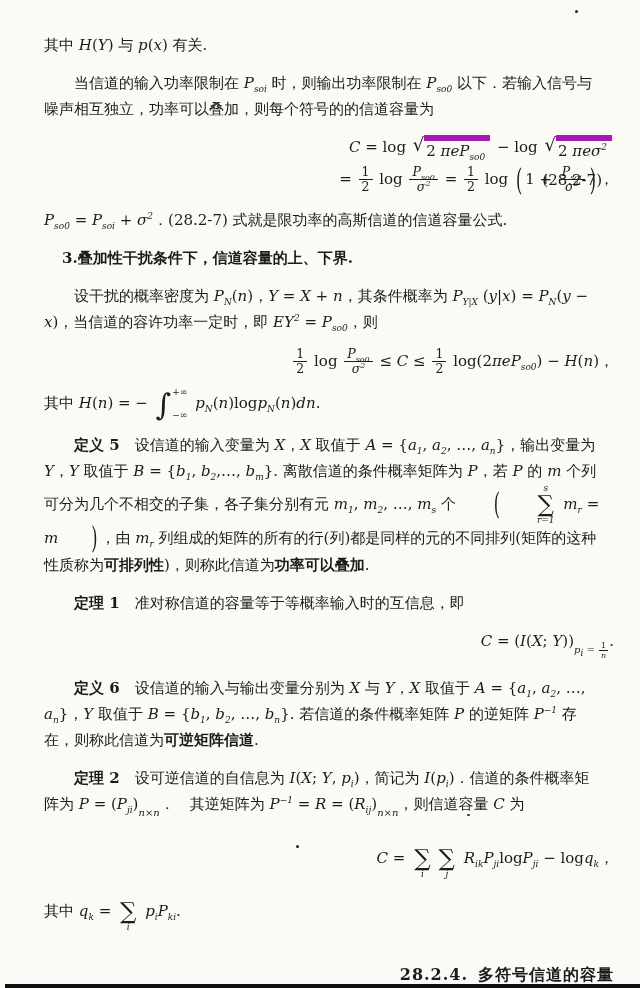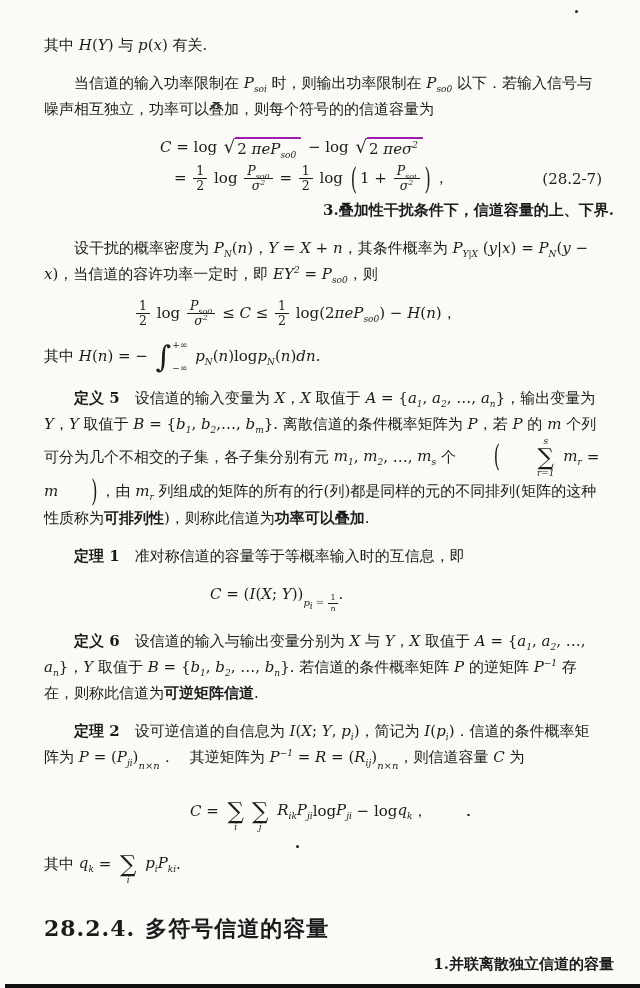--- a/index.html
+++ b/index.html
@@ -8,62 +8,62 @@
     background:#fbfaf6;
     color:#1b1b1b;
     font-family:"DejaVu Serif","Liberation Serif",serif;
     font-size:15px;
     position:relative;
     overflow:hidden;
   }
   .page{padding:20px 26px 0 32px;line-height:26px;}
   .para{margin:12px;}
   .indent{text-indent:2em;}
-  .item-heading{font-weight:bold;text-indent:2em;margin:3px 0;text-align:right;}
+  .item-heading{font-weight:bold;text-indent:2em;margin:3px 0;}
   .var{font-style:italic;font-family:"DejaVu Serif","Liberation Serif",serif;}
   .bold{font-weight:bold;}
   sub,sup{font-size:9px;line-height:0;}
   
   .frac{display:inline-flex;flex-direction:column;align-items:center;
         vertical-align:middle;line-height:1.15;font-size:12.5px;margin:0 2px;}
   .frac .fn{padding:0 3px;border-bottom:1px solid #1b1b1b;}
   .frac .fd{padding:0 3px;}
   .frac sub,.frac sup{font-size:8px;}
   
   .sqrtw{display:inline-flex;align-items:flex-start;vertical-align:middle;margin:0 2px;}
   .rsign{font-size:18px;line-height:1.1;}
-  .radicand{border-top:2px solid #a21caf;padding:1px 5px 0 2px;line-height:1.25;}
+  .radicand{border-top:6px solid #a21caf;padding:1px 5px 0 2px;line-height:1.25;}
   
   .bigop{display:inline-flex;flex-direction:column;align-items:center;
          vertical-align:middle;line-height:1;margin:0 4px;}
   .bigop .lim{font-size:9px;font-style:italic;line-height:1;min-height:9px;}
   .bigop .op{font-size:23px;line-height:1;font-style:normal;}
   
   .intw{display:inline-flex;align-items:center;vertical-align:middle;margin:0 3px;}
   .isign{font-size:30px;line-height:0.9;}
   .ilims{display:inline-flex;flex-direction:column;justify-content:space-between;
          height:32px;font-size:9px;line-height:1;margin-left:1px;font-style:italic;}
   
   .bigp{display:inline-block;transform:scaleY(1.9);vertical-align:middle;
         font-size:16px;margin:0 3px;font-style:normal;}
   
   .subg{font-size:10px;vertical-align:-7px;}
   .subg .frac{font-size:8px;margin:0 1px;vertical-align:middle;}
   .subg .frac .fn{padding:0 2px;}
   .subg .frac .fd{padding:0 2px;}
   
-  .eq{margin:1px 0;}
+  .eq{margin:1px 0;text-align:right;}
   .eq1-l1{padding-left:128px;}
   .eq1-l2{padding-left:142px;position:relative;margin-top:4px;}
   .eqnum{position:absolute;right:12px;top:50%;transform:translateY(-50%);}
   .eq2{padding-left:102px;}
   .eq3{padding-left:178px;}
   .eq4{padding-left:158px;}
   
-  .sec-heading{font-size:22px;font-weight:bold;margin:30px 0 10px 12px;letter-spacing:1px;}
+  .sec-heading{font-size:16px;font-weight:bold;margin:30px 0 10px 0;letter-spacing:1px;text-align:right;}
   .sec-heading .sec-num{font-family:"DejaVu Serif","Liberation Serif",serif;font-weight:bold;margin-right:10px;}
   
   .scan-bottom{position:absolute;left:5px;right:0;bottom:0;height:4px;background:#101010;}
   .speck{position:absolute;background:#222;border-radius:50%;}
   .speck-a{width:3px;height:3px;right:62px;top:10px;}
   .speck-b{width:3px;height:3px;left:296px;top:845px;}
   .speck-c{width:3px;height:2px;left:467px;top:814px;}
 </style>
 </head>
 <body>
@@ -93,20 +93,21 @@
             <span class="fn"><span>1</span></span>
             <span class="fd"><span>2</span></span>
           </span><span> log </span><span class="bigp">(</span><span>1 + </span><span class="frac">
             <span class="fn"><span class="var">P<sub>soi</sub></span></span>
             <span class="fd"><span class="var">σ<sup>2</sup></span></span>
           </span><span class="bigp">)</span><span>，</span></span>
       <span class="eqnum">(28.2-7)</span>
     </div>
   </div>
 
+  <p class="para"><span class="var">P<sub>so0</sub></span><span> = </span><span class="var">P<sub>soi</sub></span><span> + </span><span class="var">σ<sup>2</sup></span><span>．(28.2-7) 式就是限功率的高斯信道的信道容量公式.</span></p>
 
   <p class="item-heading">3.叠加性干扰条件下，信道容量的上、下界.</p>
 
   <p class="para indent"><span>设干扰的概率密度为 </span><span class="var">P<sub>N</sub></span><span>(</span><span class="var">n</span><span>)，</span><span class="var">Y</span><span> = </span><span class="var">X</span><span> + </span><span class="var">n</span><span>，其条件概率为 </span><span class="var">P<sub>Y|X</sub></span><span> (</span><span class="var">y</span><span>|</span><span class="var">x</span><span>) = </span><span class="var">P<sub>N</sub></span><span>(</span><span class="var">y</span><span> − </span><span class="var">x</span><span>)，当信道的容许功率一定时，即 </span><span class="var">EY<sup>2</sup></span><span> = </span><span class="var">P<sub>so0</sub></span><span>，则</span></p>
 
   <div class="eq eq2"><span class="frac">
         <span class="fn"><span>1</span></span>
         <span class="fd"><span>2</span></span>
       </span><span> log </span><span class="frac">
         <span class="fn"><span class="var">P<sub>so0</sub></span></span>

